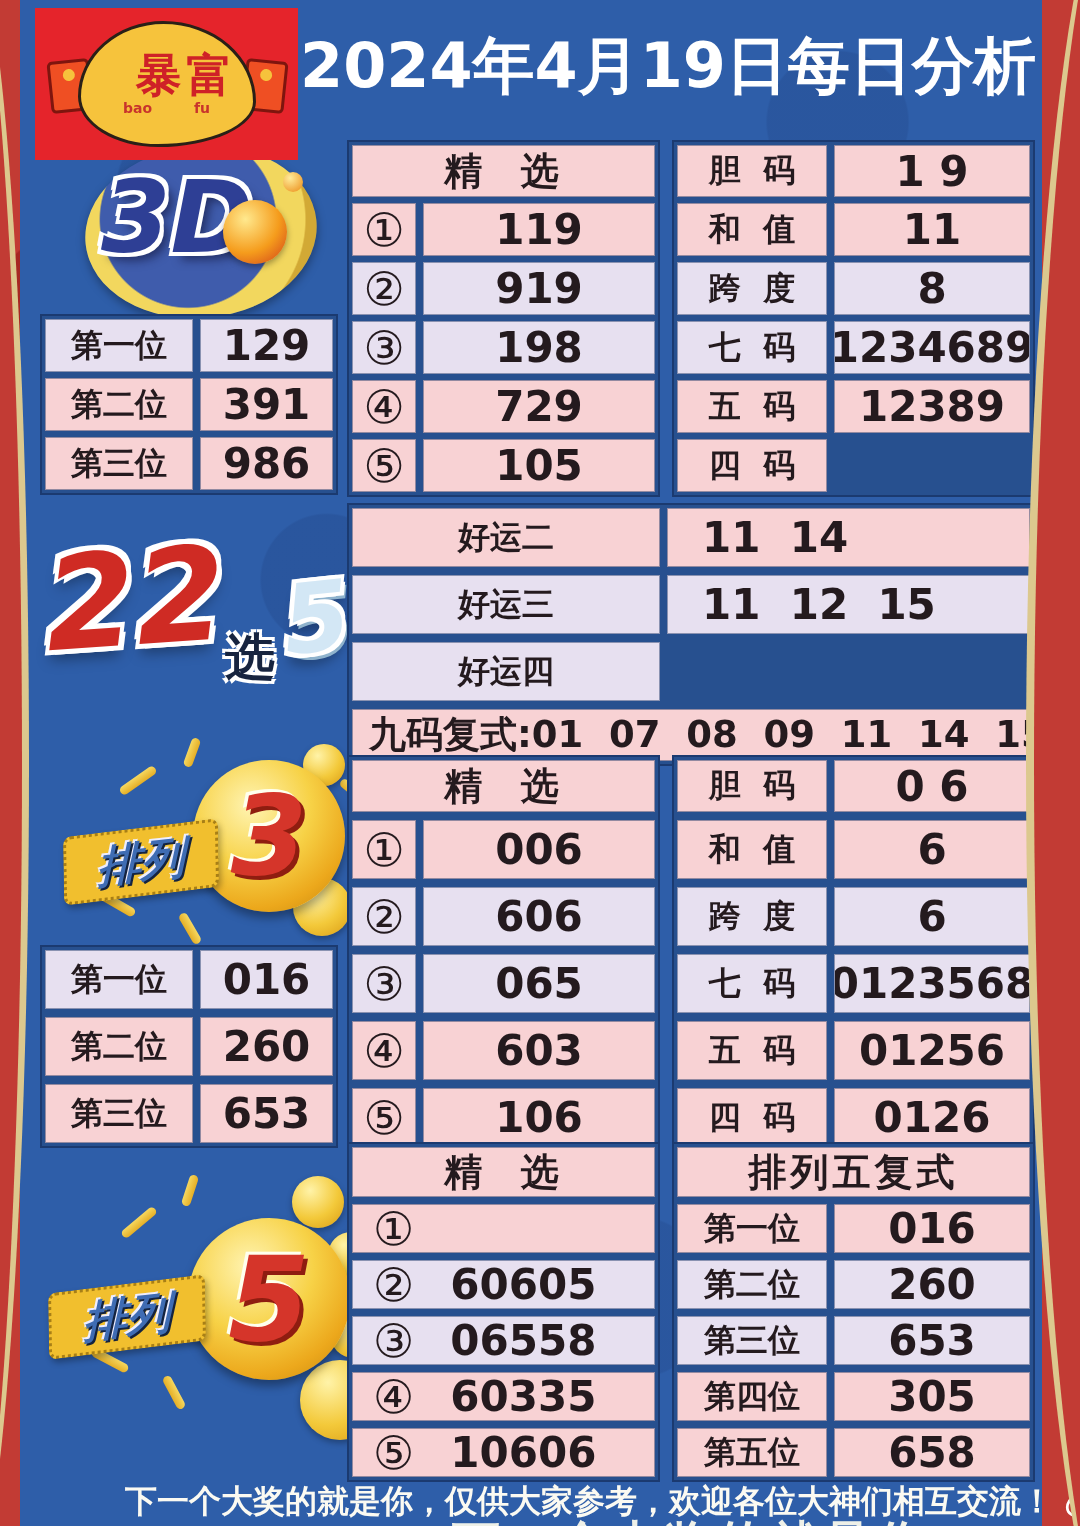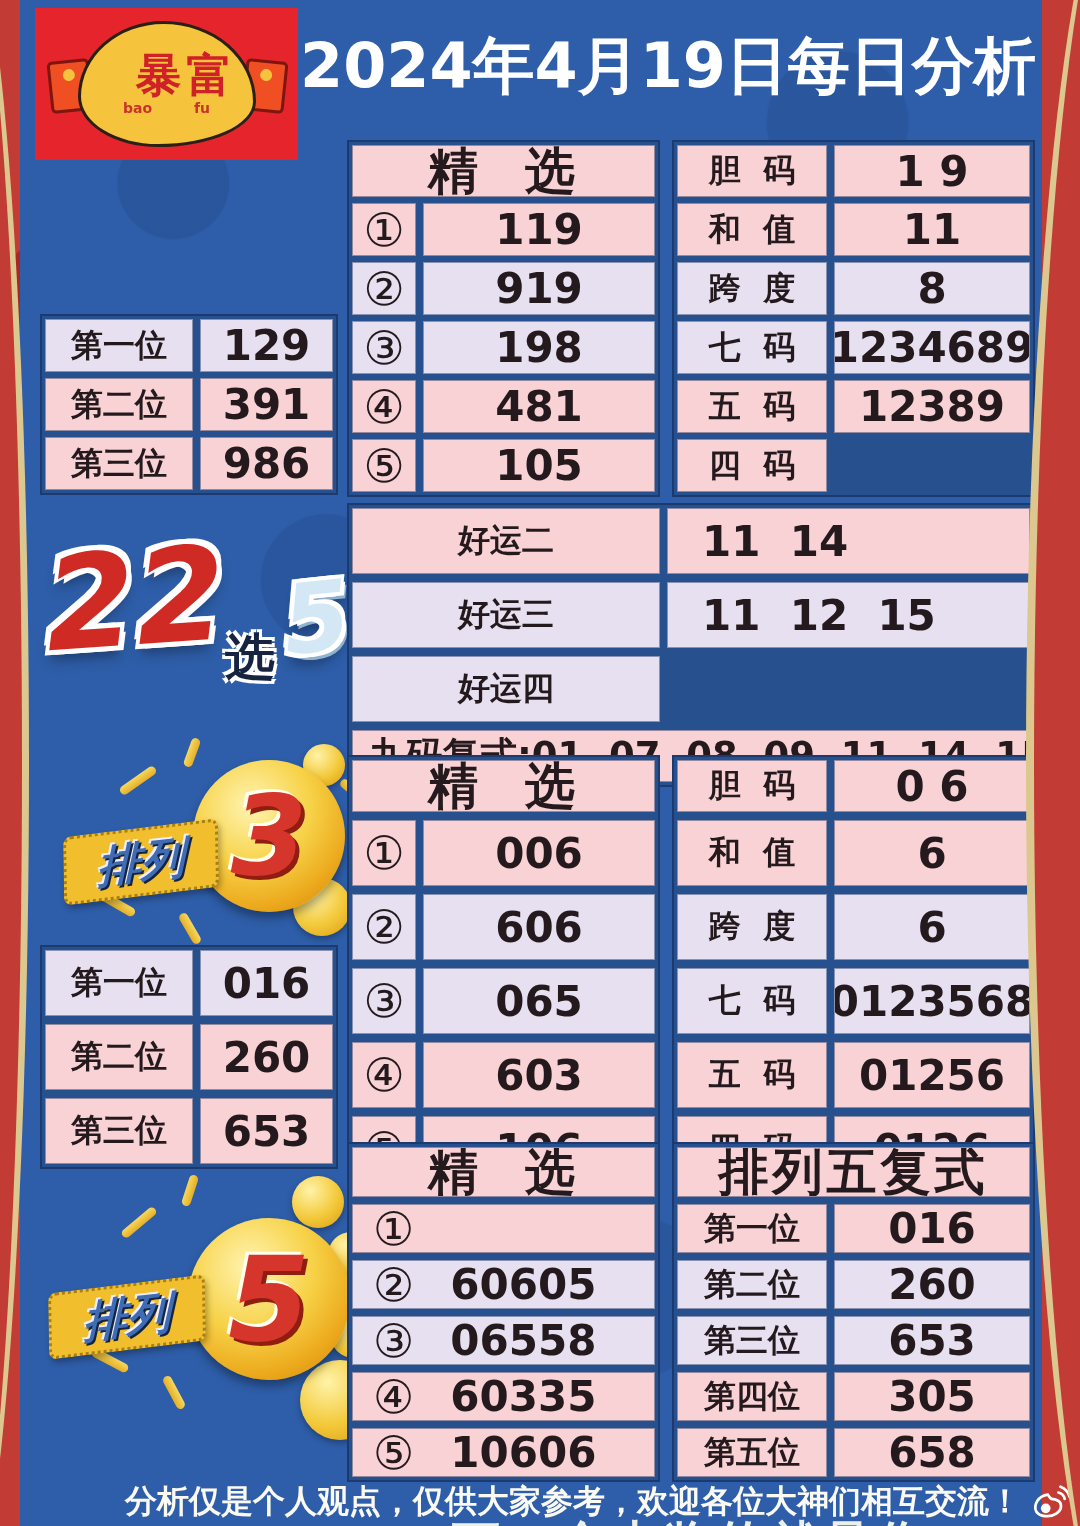--- a/index.html
+++ b/index.html
@@ -69,36 +69,36 @@
        display:flex; flex-direction:column; }
   .r { display:flex; gap:7px; flex:none; }
   .c { display:flex; align-items:center; justify-content:center; box-sizing:border-box;
        border:1px solid rgba(25,50,100,.45); color:#241a1e; font-weight:700; white-space:pre;
        overflow:hidden; }
   .pk { background:#f8d2d4; }
   .lv { background:#e7e0f0; }
   .lbl { font-size:32px; }
   .val { font-size:42px; }
   .num { font-size:46px; font-weight:400; }
-  .hdr { font-size:50px; letter-spacing:4px;text-align:right; }
+  .hdr { font-size:38px; letter-spacing:4px;text-align:right; }
   .cn { width:64px; }  .cv { flex:1; }
   .cl { width:150px; } .cll { width:148px; }
   .cs2l { width:308px; }
   .left-al { justify-content:flex-start; padding-left:34px; }
 
   .tbl-s1m { left:347px; top:140px; width:313px; gap:6px; }
   .tbl-s1r { left:672px; top:140px; width:363px; gap:6px; }
   .tbl-s1l { left:40px;  top:314px; width:298px; gap:6px; }
   .tbl-s2  { left:347px; top:503px; width:688px; gap:8px; }
   .tbl-s3m { left:347px; top:755px; width:313px; gap:8px; }
   .tbl-s3r { left:672px; top:755px; width:363px; gap:8px; }
   .tbl-s3l { left:40px;  top:945px; width:298px; gap:8px; }
   .tbl-s4m { left:347px; top:1142px; width:313px; gap:7px; }
   .tbl-s4r { left:672px; top:1142px; width:363px; gap:7px; }
-  .h52 { height:52px; } .h53 { height:53px; } .h55 { height:66px; }
+  .h52 { height:52px; } .h53 { height:53px; } .h55 { height:59px; }
   .h50 { height:50px; } .h49 { height:49px; }
   .nine { font-size:37px; }
   .s4cell { justify-content:flex-start; padding-left:20px; gap:36px; }
   
   .logo3d { position:absolute; left:85px; top:146px; width:232px; height:172px; z-index:5; }
   .ball3d { position:absolute; inset:0; border-radius:50%; transform:rotate(-6deg);
     background:radial-gradient(circle at 45% 42%, #3f5cac 0 54%, #f2d75e 55% 72%, #d2a935 73% 100%);
     box-shadow:0 4px 10px rgba(0,0,0,.35); }
   .txt3d { position:absolute; left:16px; top:22px; font-size:100px; font-weight:900; font-style:italic;
     color:#2e3f95; line-height:1;
@@ -156,40 +156,46 @@
     <div class="cloud">
       <div class="cloud-main">暴富</div>
       <div class="cloud-sub">
         <span>bao</span>
         <span>fu</span>
       </div>
     </div>
   </div>
   <div class="page-title">2024年4月19日每日分析</div>
 
+  <div class="logo3d">
+    <div class="ball3d"></div>
+    <div class="txt3d">3D</div>
+    <div class="ball-orange"></div>
+    <div class="dot-y"></div>
+  </div>
 
   <div class="t tbl-s1m">
     <div class="r h52">
         <div class="c pk cv hdr">精  选</div>
       </div>
     <div class="r h53">
       <div class="c pk cn num">①</div>
       <div class="c pk cv val">119</div>
     </div>
     <div class="r h53">
       <div class="c lv cn num">②</div>
       <div class="c lv cv val">919</div>
     </div>
     <div class="r h53">
       <div class="c lv cn num">③</div>
       <div class="c lv cv val">198</div>
     </div>
     <div class="r h53">
       <div class="c pk cn num">④</div>
-      <div class="c pk cv val">481</div>
+      <div class="c pk cv val">729</div>
     </div>
     <div class="r h53">
       <div class="c pk cn num">⑤</div>
       <div class="c pk cv val">105</div>
     </div>
   </div>
 
   <div class="t tbl-s1r">
     <div class="r h52">
       <div class="c pk cl lbl">胆  码</div>
@@ -410,21 +416,21 @@
       <div class="c pk cl lbl">第四位</div>
       <div class="c pk cv val">305</div>
     </div>
     <div class="r h49">
       <div class="c pk cl lbl">第五位</div>
       <div class="c pk cv val">658</div>
     </div>
   </div>
 
   <div class="footer">
-    <span>分析仅是个人观点，仅供大家参考，欢迎各位大神们相互交流！</span>
+    <span>下一个大奖的就是你，仅供大家参考，欢迎各位大神们相互交流！</span>
     <span style="display:inline-flex;">
       <svg width="40" height="36" viewBox="0 0 38 34">
         <path d="M16 10 C7 11 2 20 5 26 C8 31 18 32 24 28 C30 24 30 17 24 15 C19 13.5 19.5 15.5 16 10 Z" fill="none" stroke="#ffffff" stroke-width="2.6"></path>
         <circle cx="14" cy="23" r="4.6" fill="#ffffff"></circle>
         <path d="M26 8 A8 8 0 0 1 32 14" fill="none" stroke="#ffffff" stroke-width="2.6" stroke-linecap="round"></path>
         <path d="M28 2.5 A13.5 13.5 0 0 1 36.5 12" fill="none" stroke="#ffffff" stroke-width="2.6" stroke-linecap="round"></path>
       </svg>
     </span>
 
   </div>

